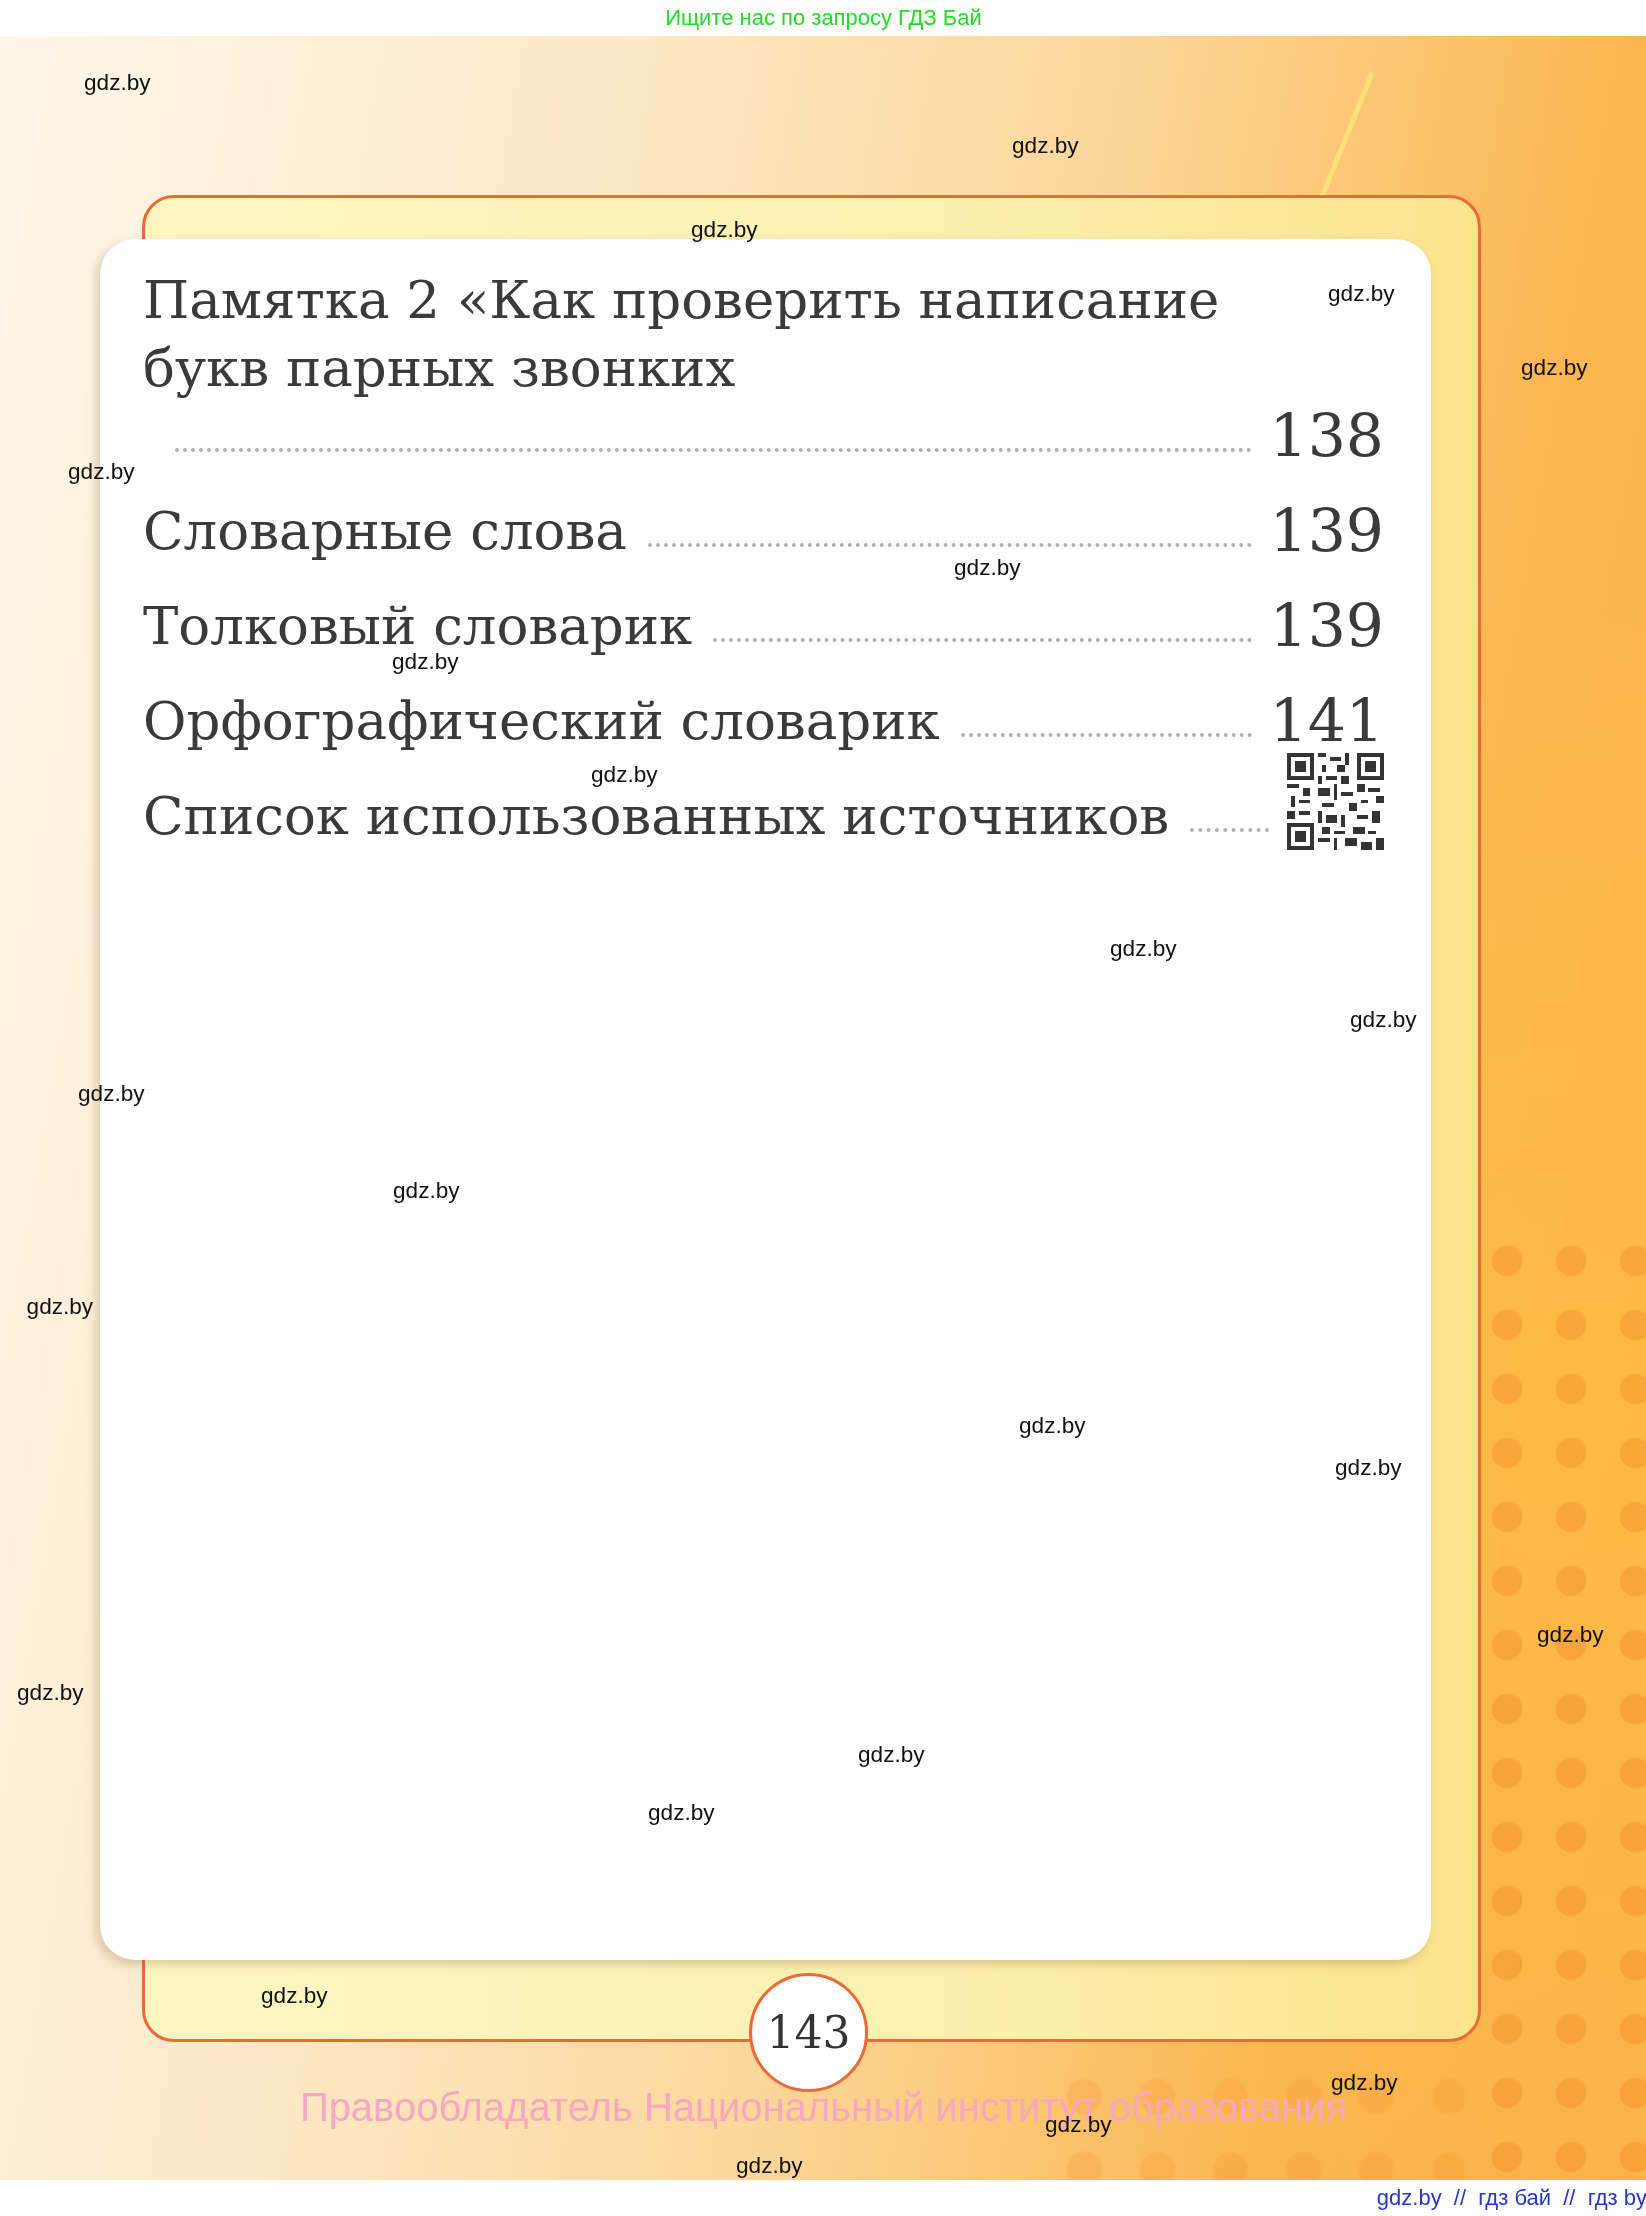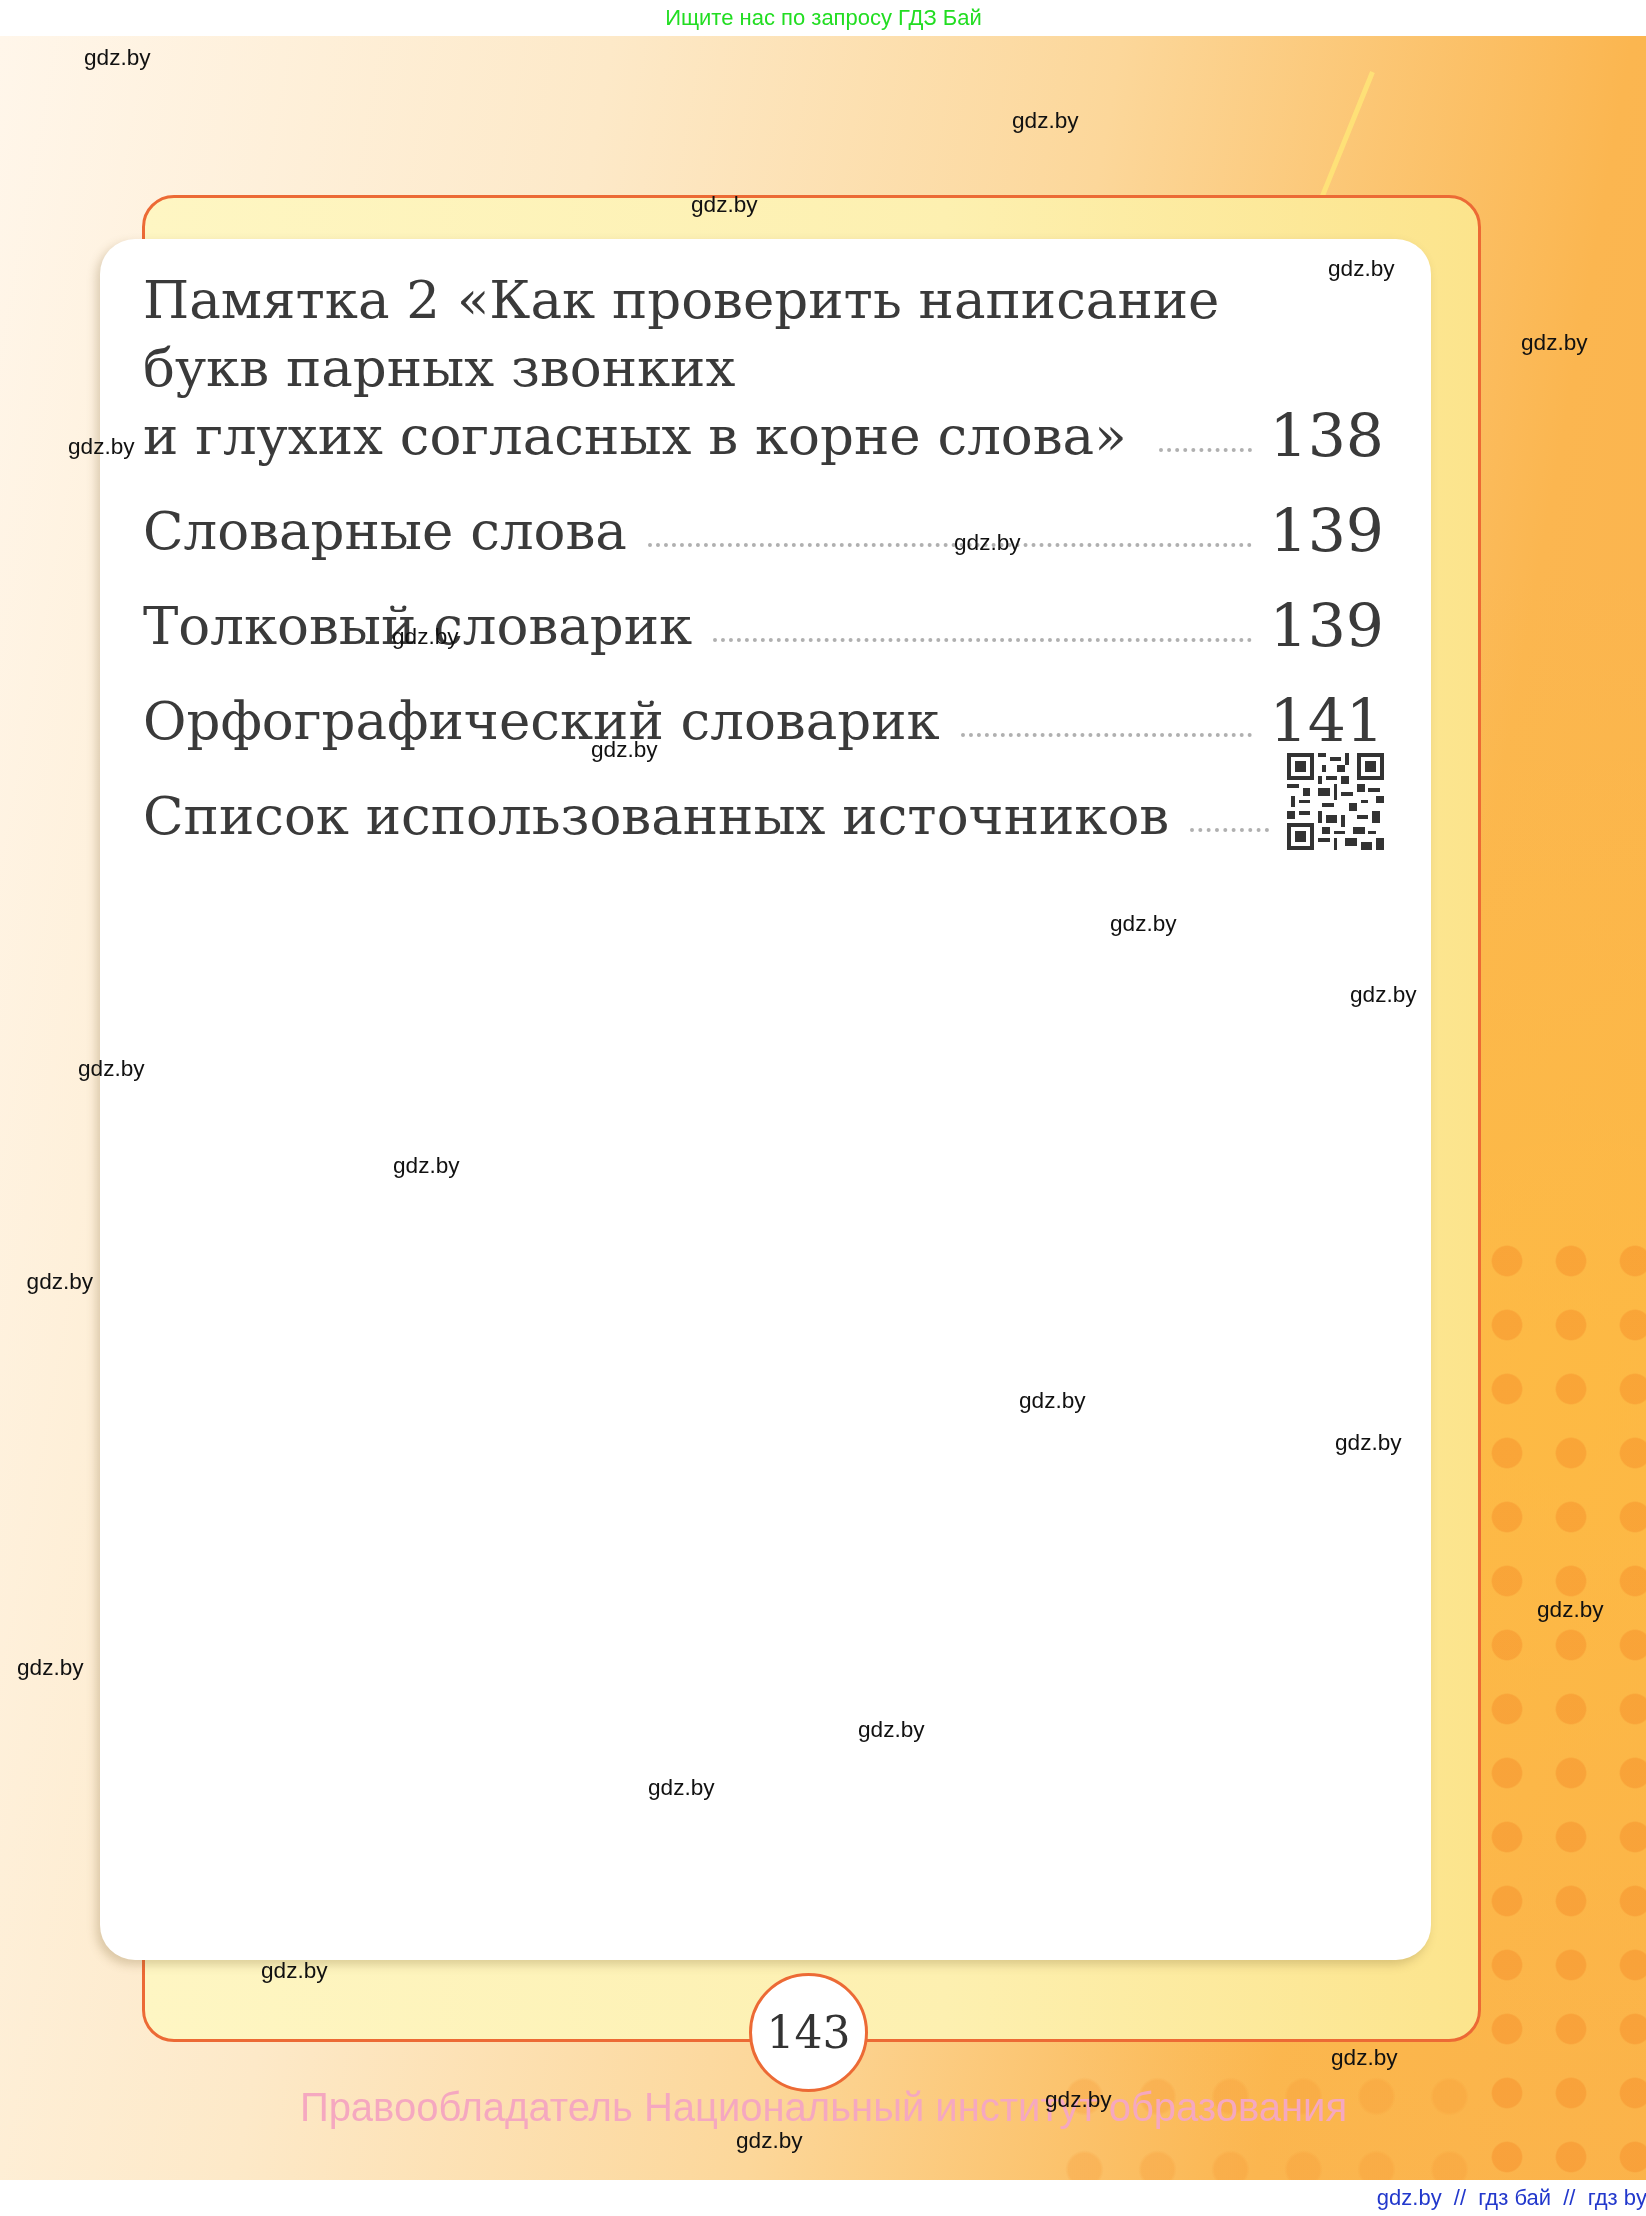--- a/index.html
+++ b/index.html
@@ -27,41 +27,40 @@
   .toc { position:absolute; left:143px; top:230px; width:1241px; font-family:"DejaVu Serif", serif; color:#3a3a3a; }
   .row { position:relative; display:flex; align-items:flex-end; font-size:53px; line-height:68px; }
   .row .title { white-space:nowrap; }
   .row .leader { flex:1; border-bottom:4px dotted #b0b0b0; margin:0 17.7px 17.7px 21px; }
   .row .num { font-size:60px; white-space:nowrap; }
   .line { font-size:53px; line-height:68px; white-space:nowrap; }
   .qr { width:97px; height:97px; margin-top:-32px; }
   .pagenum { position:absolute; left:749px; top:1937px; width:113px; height:113px; border:3.2px solid #ec6a35; border-radius:50%; background:#fff;
     display:flex; align-items:center; justify-content:center; font-family:"DejaVu Serif", serif; font-size:44px; color:#333; }
   .copyright { position:absolute; left:0; width:1647px; top:2049px; text-align:center; color:#f5a8c0; font-size:40px; }
-  .wm { position:absolute; font-size:22.6px; color:#111; font-family:"Liberation Sans", sans-serif; }
+  .wm { position:absolute; font-size:22.6px; color:#111; font-family:"Liberation Sans", sans-serif;margin-top:25px; }
   .bottombar { position:absolute; left:0; top:2180px; width:1647px; height:36px; background:#fff; text-align:right; }
   .bottombar span { color:#2238cc; font-size:22px; line-height:36px; }
 </style>
 </head>
 <body>
 
 <div class="topbar"><span>Ищите нас по запросу ГДЗ Бай</span></div>
 
 <div class="page">
   <div class="streak"></div>
   <div class="dots"></div>
   <div class="dots2"></div>
   <div class="frame"></div>
   <div class="card"></div>
 
   <div class="toc">
     <div class="line">Памятка 2 «Как проверить написание</div>
     <div class="line">букв парных звонких</div>
     <div class="row">
-      <span class="title">и глухих согласных в корне слова»</span>
       <span class="leader" style="margin-left:32px;"></span>
       <span class="num">138</span>
     </div>
     <div class="row" style="margin-top:27px;">
       <span class="title">Словарные слова</span>
       <span class="leader"></span>
       <span class="num">139</span>
     </div>
     <div class="row" style="margin-top:27px;text-align:right;">
       <span class="title">Толковый словарик</span>

